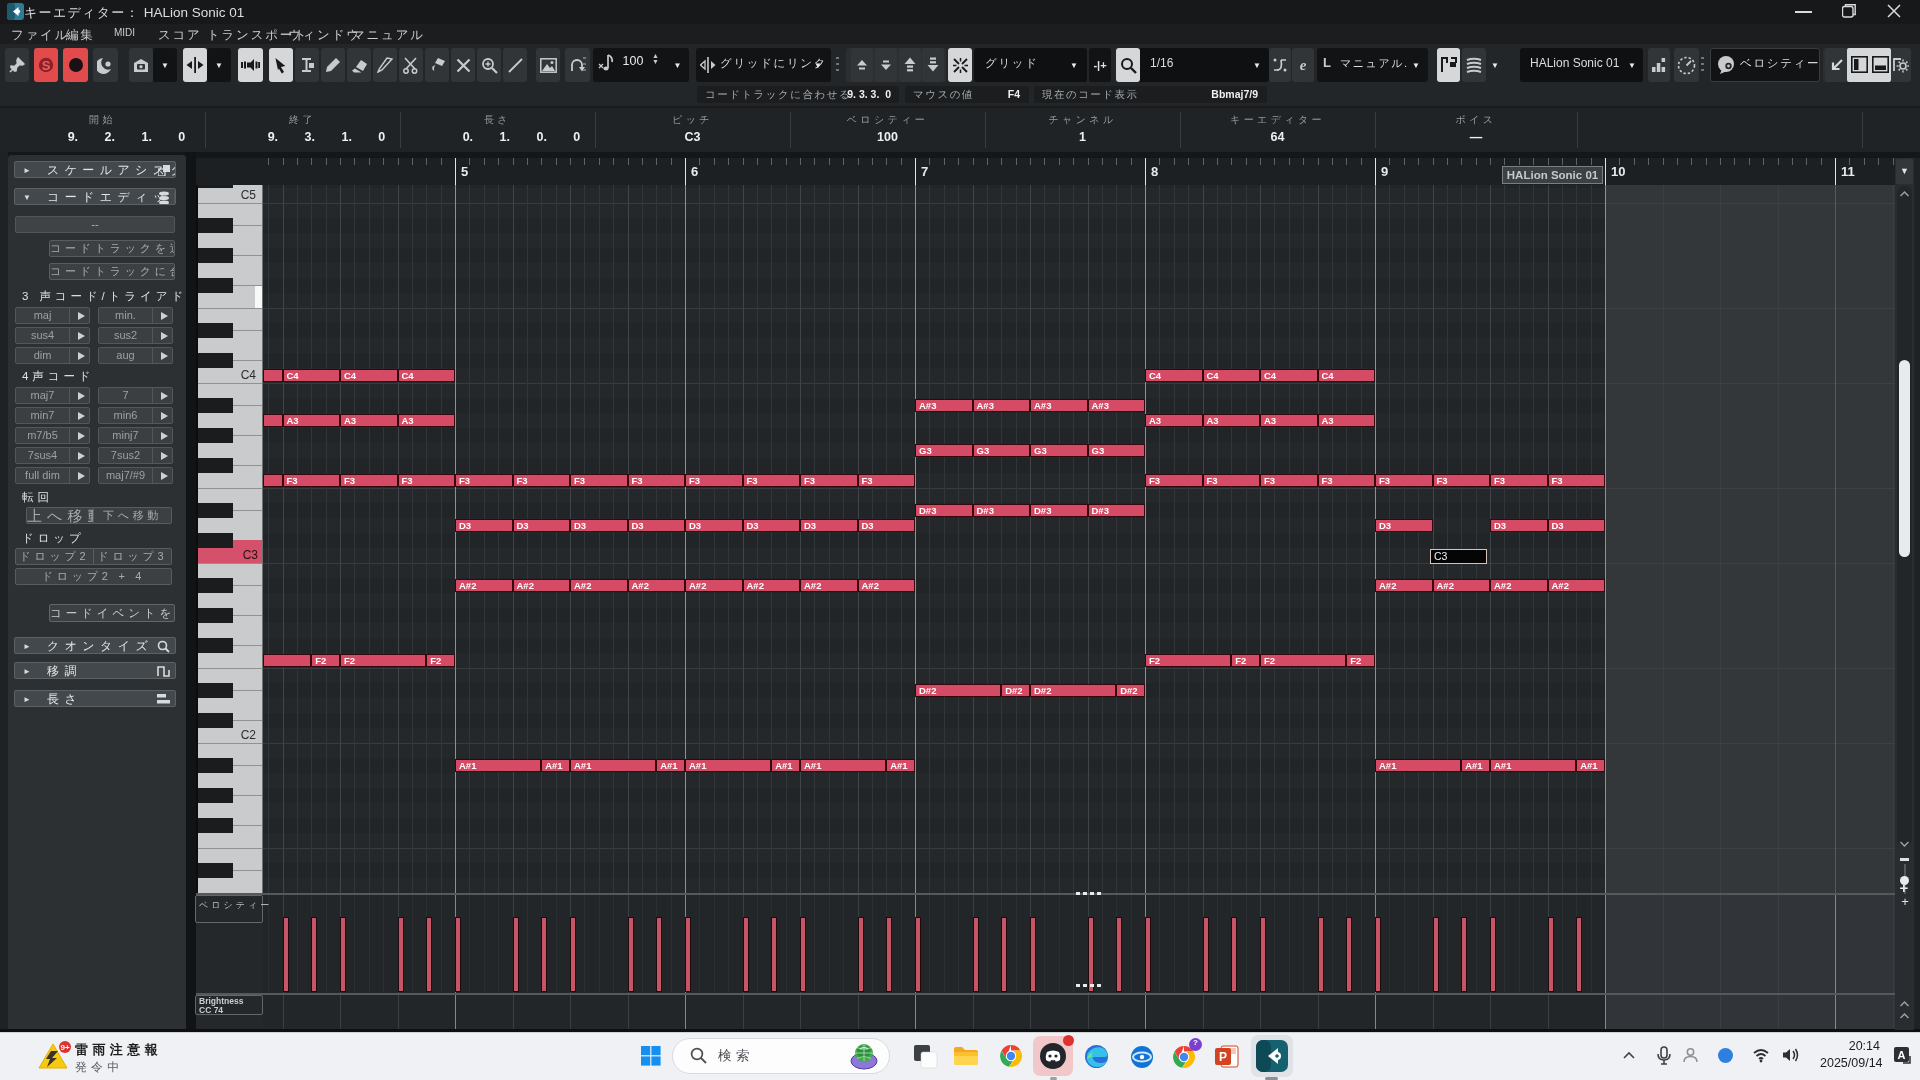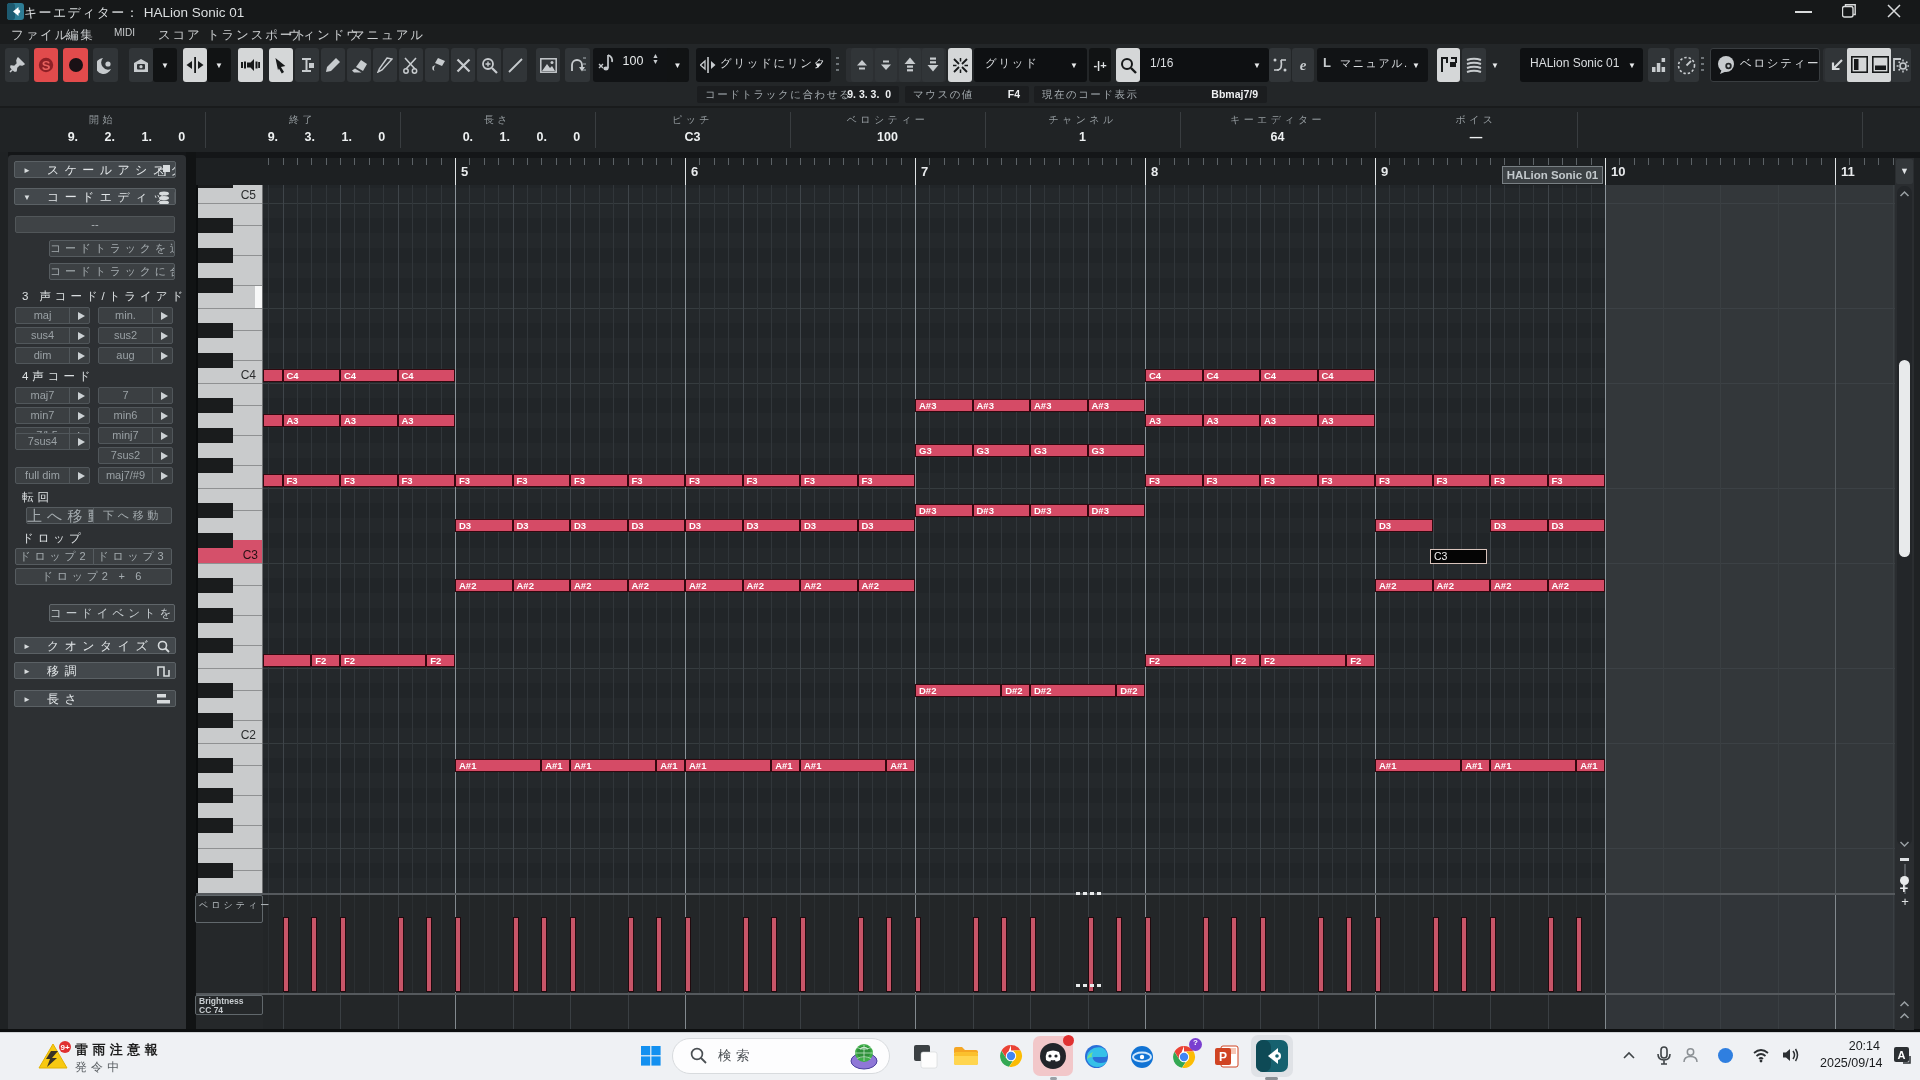--- a/index.html
+++ b/index.html
@@ -439,21 +439,21 @@
       <span class="p"></span>
     </div>
 <div class="cbq" style="left:15px;top:427px">
       <span class="t">m7/b5</span>
       <span class="p"></span>
     </div>
 <div class="cbq" style="left:98px;top:427px">
       <span class="t">minj7</span>
       <span class="p"></span>
     </div>
-<div class="cbq" style="left:15px;top:433px">
+<div class="cbq" style="left:15px;top:447px">
       <span class="t">7sus4</span>
       <span class="p"></span>
     </div>
 <div class="cbq" style="left:98px;top:447px">
       <span class="t">7sus2</span>
       <span class="p"></span>
     </div>
 <div class="cbq" style="left:15px;top:467px">
       <span class="t">full dim</span>
       <span class="p"></span>
@@ -461,21 +461,21 @@
 <div class="cbq" style="left:98px;top:467px">
       <span class="t">maj7/#9</span>
       <span class="p"></span>
     </div>
 <div class="plabel jp" style="left:22px;top:490px">転回</div>
 <div class="pbtn jp" style="left:26px;top:507px;width:79px;height:17px;font-size:15px;line-height:15px;border-radius:2px 0 0 2px">上へ移動</div>
 <div class="pbtn jp" style="left:93px;top:507px;width:79px;height:17px;font-size:11px;line-height:15px;border-radius:0 2px 2px 0">下へ移動</div>
 <div class="plabel jp" style="left:22px;top:531px">ドロップ</div>
 <div class="pbtn jp" style="left:15px;top:548px;width:79px;height:17px;font-size:11px;line-height:15px;border-radius:2px 0 0 2px">ドロップ2</div>
 <div class="pbtn jp" style="left:93px;top:548px;width:79px;height:17px;font-size:11px;line-height:15px;border-radius:0 2px 2px 0">ドロップ3</div>
-<div class="pbtn jp" style="left:15px;top:568px;width:157px;height:17px;font-size:11px;line-height:15px">ドロップ2 + 6</div>
+<div class="pbtn jp" style="left:15px;top:568px;width:157px;height:17px;font-size:11px;line-height:15px">ドロップ2 + 4</div>
 <div class="pbtn jp" style="left:49px;top:604px;width:126px;height:18px;font-size:11.5px;line-height:16px;color:#c6ccd0;border-color:#60666a">コードイベントを作成</div>
 <div class="ph" style="top:637px">
       <span class="ar">►</span>
       <span class="tt jp">クオンタイズ</span>
       <svg style="position:absolute;right:5px;top:2px" width="13" height="13">
         <circle cx="5.5" cy="5.5" r="4" fill="none" stroke="#d7dbdd" stroke-width="1.6"></circle>
         <path d="M8.5 8.5 L12 12" stroke="#d7dbdd" stroke-width="1.8"></path>
       </svg>
     </div>
 <div class="ph" style="top:662px">

